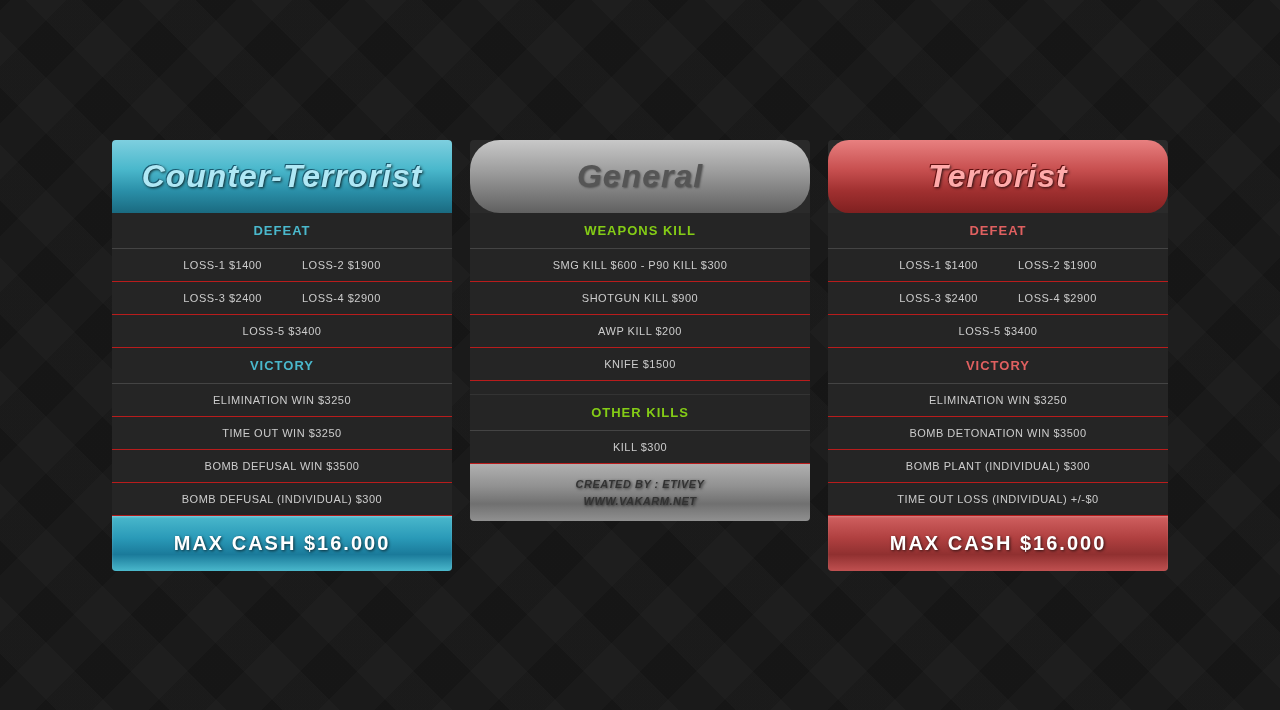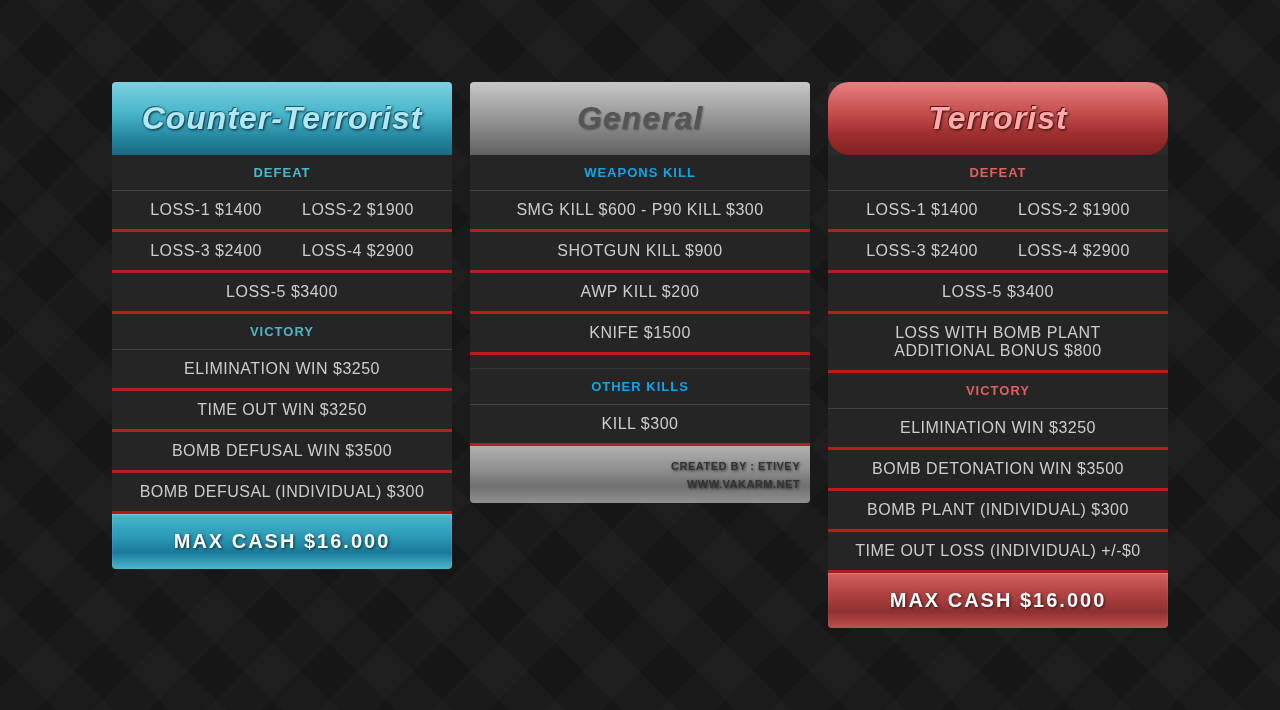--- a/index.html
+++ b/index.html
@@ -42,24 +42,24 @@
       text-shadow: 2px 2px 4px rgba(0,0,0,0.6);
     }
 
     .panel-body {
       background: #252525;
     }
 
     .panel-row {
       padding: 10px 16px;
       text-align: center;
-      font-size: 16px;
+      font-size: 11px;
       letter-spacing: 0.5px;
       color: #cccccc;
-      border-bottom: 3px solid #b91c1c;
+      border-bottom: 1px solid #b91c1c;
     }
 
     .panel-row.section-header {
       font-size: 13px;
       font-weight: bold;
       letter-spacing: 1px;
       border-bottom: 1px solid #444;
     }
 
     .panel-row.dual {
@@ -94,34 +94,35 @@
       background: linear-gradient(180deg, #4ab8cc 0%, #2a9ab8 40%, #1a7a9a 70%, #4ab8cc 100%);
       box-shadow: inset 0 1px 2px rgba(255,255,255,0.3), 0 2px 4px rgba(0,0,0,0.5);
     }
 
     
     .panel-general .panel-header {
       background: linear-gradient(180deg, #c8c8c8 0%, #a0a0a0 40%, #808080 70%, #606060 100%);
       color: #555;
       text-shadow: 1px 1px 2px rgba(0,0,0,0.4);
       font-style: italic;
+      border-radius: 30px;
     }
 
     .panel-general .section-header {
       color: #e0e0e0;
       font-weight: bold;
     }
 
     .panel-general .panel-footer {
       background: linear-gradient(180deg, #b0b0b0 0%, #909090 40%, #707070 70%, #909090 100%);
       color: #333;
     }
 
     .panel-general .panel-row.section-header {
-      color: #0ea5e9;
+      color: #84cc16;
     }
 
     
     .panel-t .panel-header {
       background: linear-gradient(180deg, #e88080 0%, #c85050 40%, #a03030 70%, #802020 100%);
       color: #ffaaaa;
       text-shadow: -1px -1px 0 #601010, 1px 1px 3px rgba(0,0,0,0.8);
       font-style: italic;
       border-radius: 21px;
     }
@@ -135,25 +136,26 @@
       box-shadow: inset 0 1px 2px rgba(255,255,255,0.2), 0 2px 4px rgba(0,0,0,0.5);
     }
 
     .spacer-row {
       height: 14px;
       border-bottom: 1px solid #333;
     }
 
     .credits-row {
       padding: 12px 10px 10px;
-      text-align: right;
+      text-align: center;
       font-size: 11px;
       color: #888;
       letter-spacing: 0.5px;
       line-height: 1.6;
+      font-style: italic;
     }
   </style>
 </head>
 <body>
 
 <div class="panels-container">
 
   <div class="panel panel-ct">
     <div class="panel-header">Counter-Terrorist</div>
     <div class="panel-body">
@@ -200,21 +202,20 @@
       <div class="panel-row section-header">DEFEAT</div>
       <div class="panel-row dual">
         <span>LOSS-1 $1400</span>
         <span>LOSS-2 $1900</span>
       </div>
       <div class="panel-row dual">
         <span>LOSS-3 $2400</span>
         <span>LOSS-4 $2900</span>
       </div>
       <div class="panel-row">LOSS-5 $3400</div>
-      <div class="panel-row">LOSS WITH BOMB PLANT ADDITIONAL BONUS $800</div>
       <div class="panel-row section-header">VICTORY</div>
       <div class="panel-row">ELIMINATION WIN $3250</div>
       <div class="panel-row">BOMB DETONATION WIN $3500</div>
       <div class="panel-row">BOMB PLANT (INDIVIDUAL) $300</div>
       <div class="panel-row">TIME OUT LOSS (INDIVIDUAL) +/-$0</div>
     </div>
     <div class="panel-footer">MAX CASH $16.000</div>
   </div>
 
 </div>

